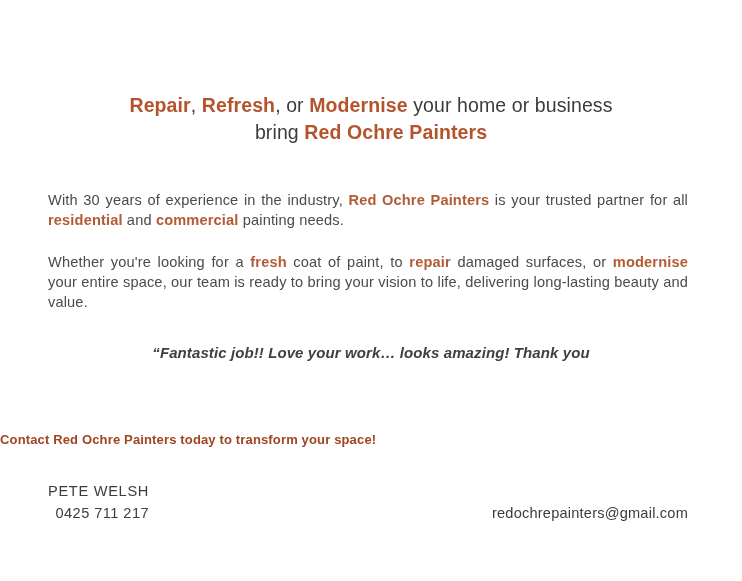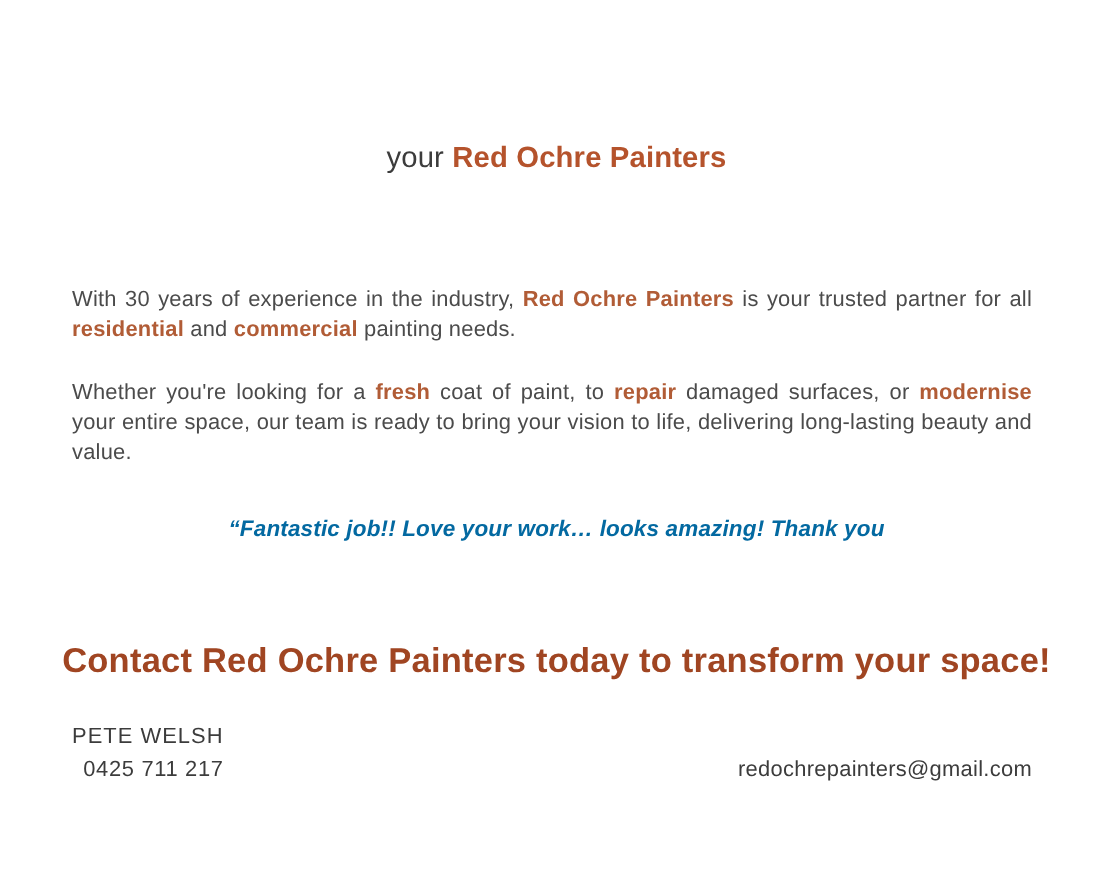--- a/index.html
+++ b/index.html
@@ -64,33 +64,32 @@
   .testimonial {
     position: absolute;
     left: 0;
     top: 343px;
     width: 742px;
     text-align: center;
     font-size: 15px;
     line-height: 19.5px;
     font-style: italic;
     font-weight: 700;
-    color: #0369a1;
+    color: #404040;
     letter-spacing: 0.1px;
   }
   .testimonial .tl { display: block; white-space: nowrap; }
 
   
   .cta {
     position: absolute;
     left: 0;
     top: 427px;
     width: 742px;
-    text-align: center;
-    font-size: 23px;
+    font-size: 13px;
     line-height: 26px;
     font-weight: 700;
     color: #a04522;
     letter-spacing: 0.15px;
     white-space: nowrap;
   }
 
   
   .footer {
     position: absolute;
@@ -133,21 +132,22 @@
     font-weight: 400;
     text-decoration: none;
   }
 </style>
 </head>
 <body>
 
 <div class="page">
 
   <div class="headline">
-    <span class="hl-line"><span class="plain">your </span><b>Red Ochre Painters</b></span>
+    <span class="hl-line"><b>Repair</b><span class="plain">, </span><b>Refresh</b><span class="plain">, or </span><b>Modernise</b><span class="plain"> your home or business</span></span>
+    <span class="hl-line"><span class="plain">bring </span><b>Red Ochre Painters</b></span>
   </div>
 
   <div class="body-block">
     <p class="para"><span>With 30 years of experience in the industry, </span><b>Red Ochre Painters</b><span> is your trusted partner for all </span><b>residential</b><span> and </span><b>commercial</b><span> painting needs.</span></p>
 
     <p class="para"><span>Whether you're looking for a </span><b>fresh</b><span> coat of paint, to </span><b>repair</b><span> damaged surfaces, or </span><b>modernise</b><span> your entire space, our team is ready to bring your vision to life, delivering long-lasting beauty and value.</span></p>
   </div>
 
   <div class="testimonial">
     <span class="tl">“Fantastic job!! Love your work… looks amazing! Thank you</span>

